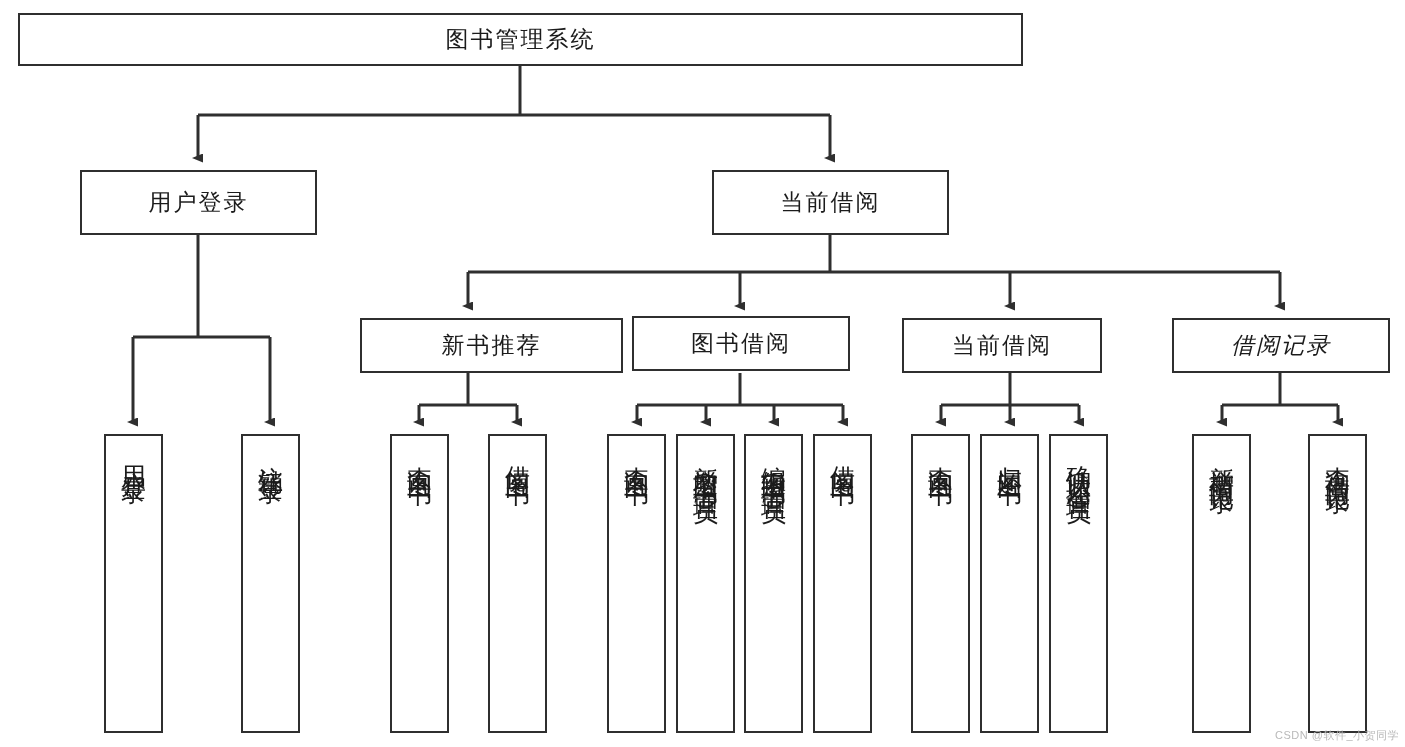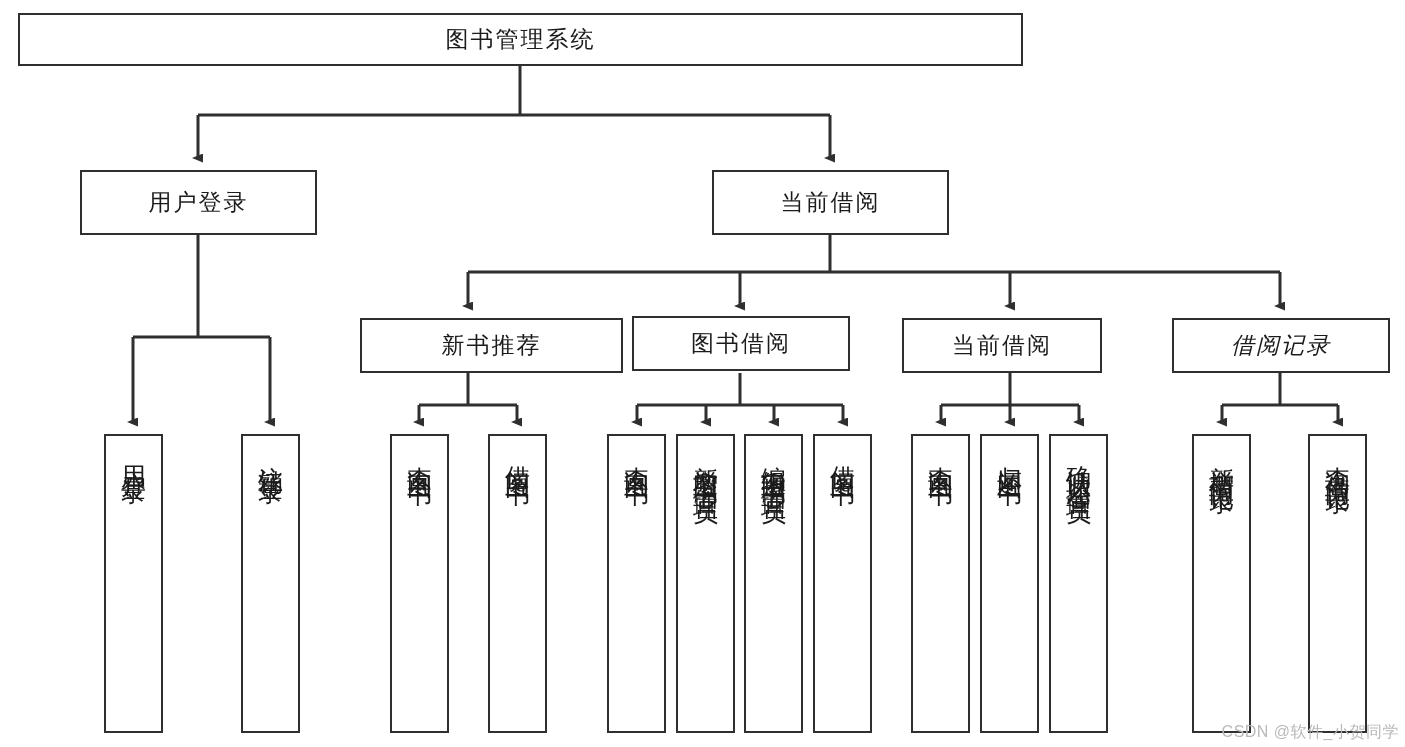--- a/index.html
+++ b/index.html
@@ -47,21 +47,21 @@
     text-orientation:upright;
     font-size:25px;
     letter-spacing:5px;
     line-height:1;
   }
 
   #watermark{
     position:absolute;
     right:6px;
     bottom:4px;
-    font-size:16px;
+    font-size:11px;
     color:#b9b9b9;
     letter-spacing:0.5px;
     z-index:5;
     white-space:nowrap;
   }
 </style>
 </head>
 <body>
 
 <div id="diagram-root">

